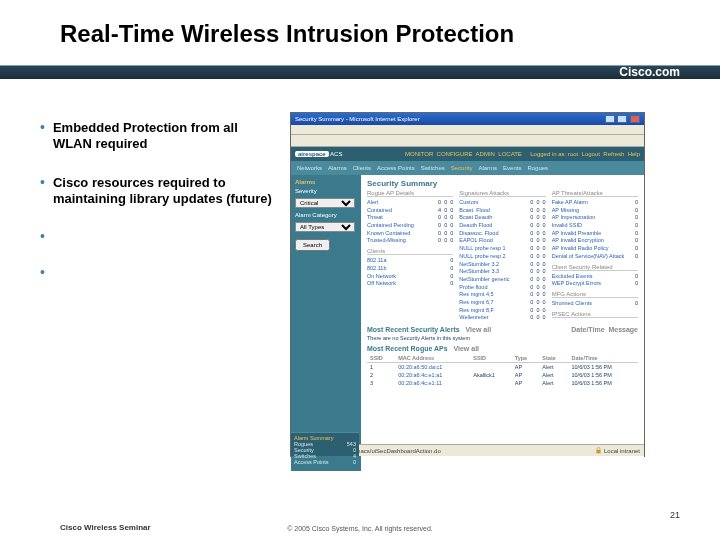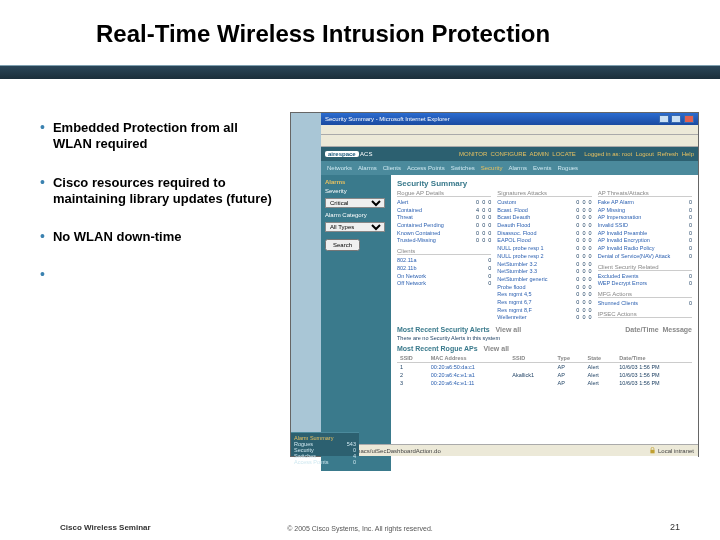--- a/index.html
+++ b/index.html
@@ -1,25 +1,25 @@
 <!DOCTYPE html>
 <html><head>
 <meta charset="utf-8">
 <style>
   * { box-sizing: border-box; margin: 0; padding: 0; }
   html, body { width: 720px; height: 540px; font-family: Arial, Helvetica, sans-serif; background: #fff; overflow: hidden; }
   .slide { width: 720px; height: 540px; position: relative; }
-  .title { font-size: 24px; font-weight: bold; color: #000; padding: 20px 0 0 60px; margin-left: 36px; }
+  .title { font-size: 24px; font-weight: bold; color: #000; padding: 20px 0 0 60px; }
   .divider { position: absolute; top: 65px; left: 0; width: 100%; height: 14px; background: linear-gradient(#2a4658,#1b2e3a); border-top: 1px solid #7fa0b0; }
-  .cisco-com { position: absolute; top: 65px; right: 40px; color: #fff; font-size: 12px; line-height: 14px; font-weight: bold; margin-top: 36px; }
+  .cisco-com { position: absolute; top: 65px; right: 40px; color: #fff; font-size: 12px; line-height: 14px; font-weight: bold; }
   .bullets { position: absolute; top: 120px; left: 40px; width: 240px; font-size: 13px; color: #000; }
   .bullets li { list-style: none; margin-bottom: 22px; display: flex; }
   .bullets li .dot { color: #3b82b0; margin-right: 8px; font-size: 14px; line-height: 1; }
   .bullets li .txt { font-weight: bold; line-height: 1.25; }
-  .screenshot { position: absolute; top: 112px; left: 290px; width: 409px; height: 345px; background: #a9c6d6; border: 1px solid #666; font-size: 6px; padding-left: 30px; }
+  .screenshot { position: absolute; top: 112px; left: 290px; width: 355px; height: 345px; background: #a9c6d6; border: 1px solid #666; font-size: 6px; }
   .ss-titlebar { height: 12px; background: linear-gradient(#2b6cd0,#1a4aa0); color: #fff; display: flex; align-items: center; padding: 0 4px; justify-content: space-between; }
   .ss-titlebar .winbtns span { display: inline-block; width: 10px; height: 8px; background: #c9dff4; margin-left: 1px; border: 1px solid #3a6bb0; }
   .ss-titlebar .winbtns span.close { background:#e06050; }
   .ss-menubar { height: 10px; background: #ece9d8; border-bottom: 1px solid #aaa; }
   .ss-toolbar { height: 12px; background: #ece9d8; border-bottom: 1px solid #aaa; }
   .ss-app { display: flex; height: 296px; }
   .ss-topnav { height: 28px; background: #3a7a8c; color: #fff; }
   .ss-topnav .brand { height: 14px; background:#2c6070; display:flex; align-items:center; padding:0 4px; justify-content:space-between; }
   .ss-topnav .brand .logo { background:#fff; color:#1a5a7c; font-weight:bold; padding:0 3px; border-radius:2px; font-size:6px; }
   .ss-topnav .brand .right { color:#e6c060; }
@@ -45,42 +45,41 @@
   .ss-table th, .ss-table td { text-align:left; padding:1px 3px; color:#246; }
   .ss-table th { color:#888; border-bottom:1px solid #ccc; }
   .ss-table td .lnk { color:#2a5fb0; }
   .ss-bottom-left { position:absolute; left:291px; top:432px; width:68px; height:24px; background:#2c6070; color:#fff; font-size:5.5px; padding:2px 3px; border-top:1px solid #4b8a9c; }
   .ss-bottom-left .r { display:flex; justify-content:space-between; color:#cfe8f0; }
   .ss-status { position:absolute; bottom:0; left:0; width:100%; height:12px; background:#ece9d8; border-top:1px solid #aaa; display:flex; align-items:center; justify-content:space-between; padding:0 4px; font-size:6px; color:#444; }
   .ss-status .lock { display:inline-flex; align-items:center; gap:2px; }
   .ss-status .lock svg { width:7px; height:7px; }
   .footer-left { position:absolute; bottom:8px; left:60px; font-size:8px; color:#333;font-weight:bold; }
   .footer-center { position:absolute; bottom:8px; left:0; width:100%; text-align:center; font-size:7px; color:#555; }
-  .footer-right { position:absolute; bottom:8px; right:40px; font-size:9px; color:#333;text-align:center; }
+  .footer-right { position:absolute; bottom:20px; right:40px; font-size:9px; color:#333;text-align:center; }
 </style>
 </head>
 <body>
 
 <div class="slide">
   <div class="title">Real-Time Wireless Intrusion Protection</div>
   <div class="divider"></div>
   <div class="cisco-com">Cisco.com</div>
 
   <ul class="bullets">
     <li>
         <span class="dot">•</span>
         <span class="txt">Embedded Protection from all WLAN required</span>
       </li>
     <li>
         <span class="dot">•</span>
         <span class="txt">Cisco resources required to maintaining library updates (future)</span>
       </li>
     <li>
         <span class="dot">•</span>
-        <span class="txt">No WLAN down-time</span>
       </li>
     <li>
         <span class="dot">•</span>
       </li>
   </ul>
 
   <div class="screenshot">
     <div class="ss-titlebar">
       <span>Security Summary - Microsoft Internet Explorer</span>
       <span class="winbtns">

